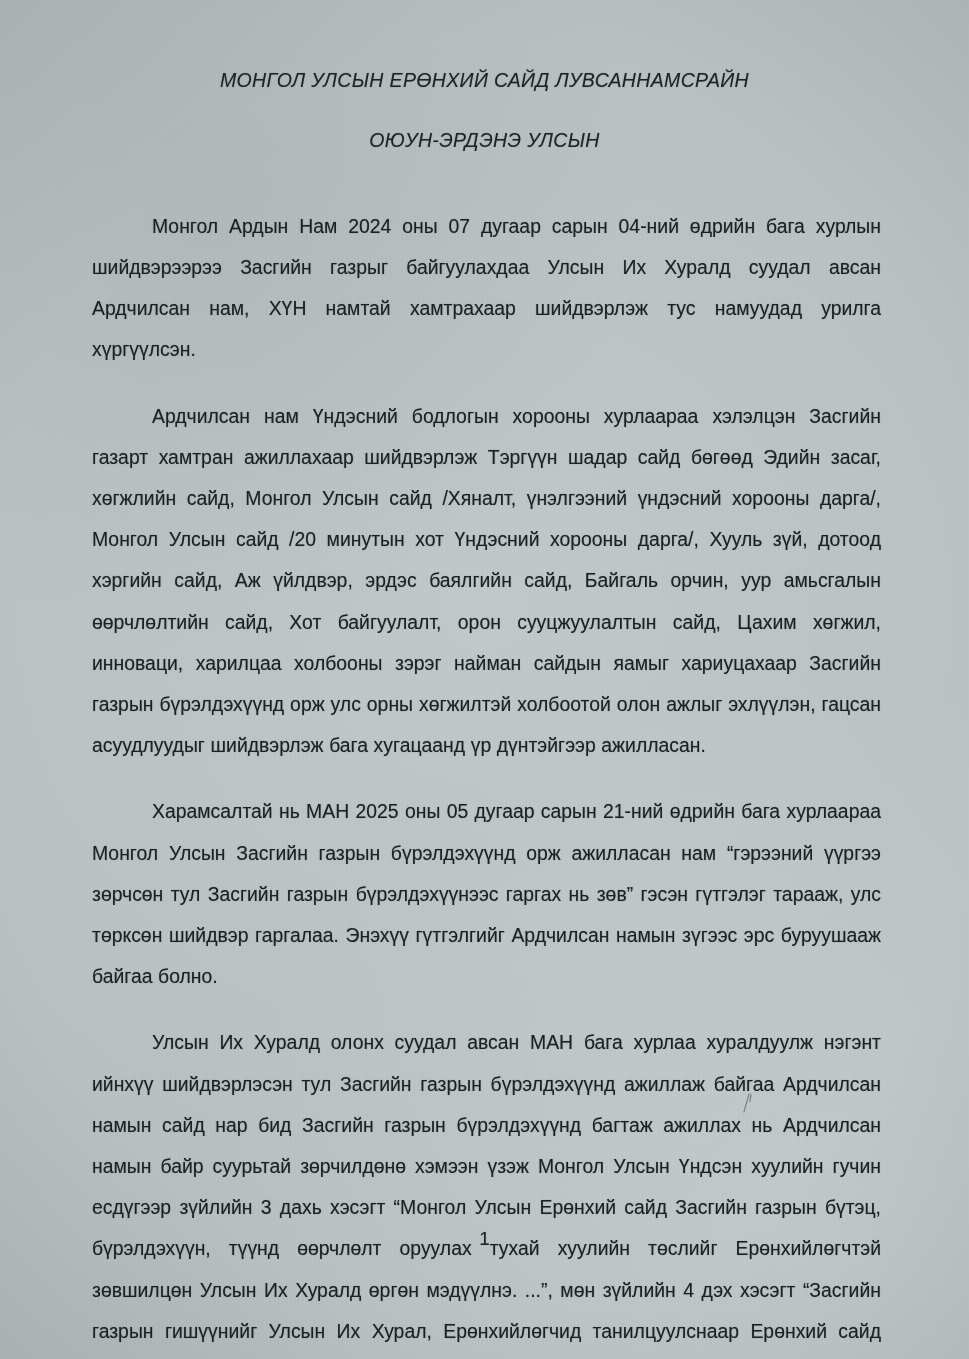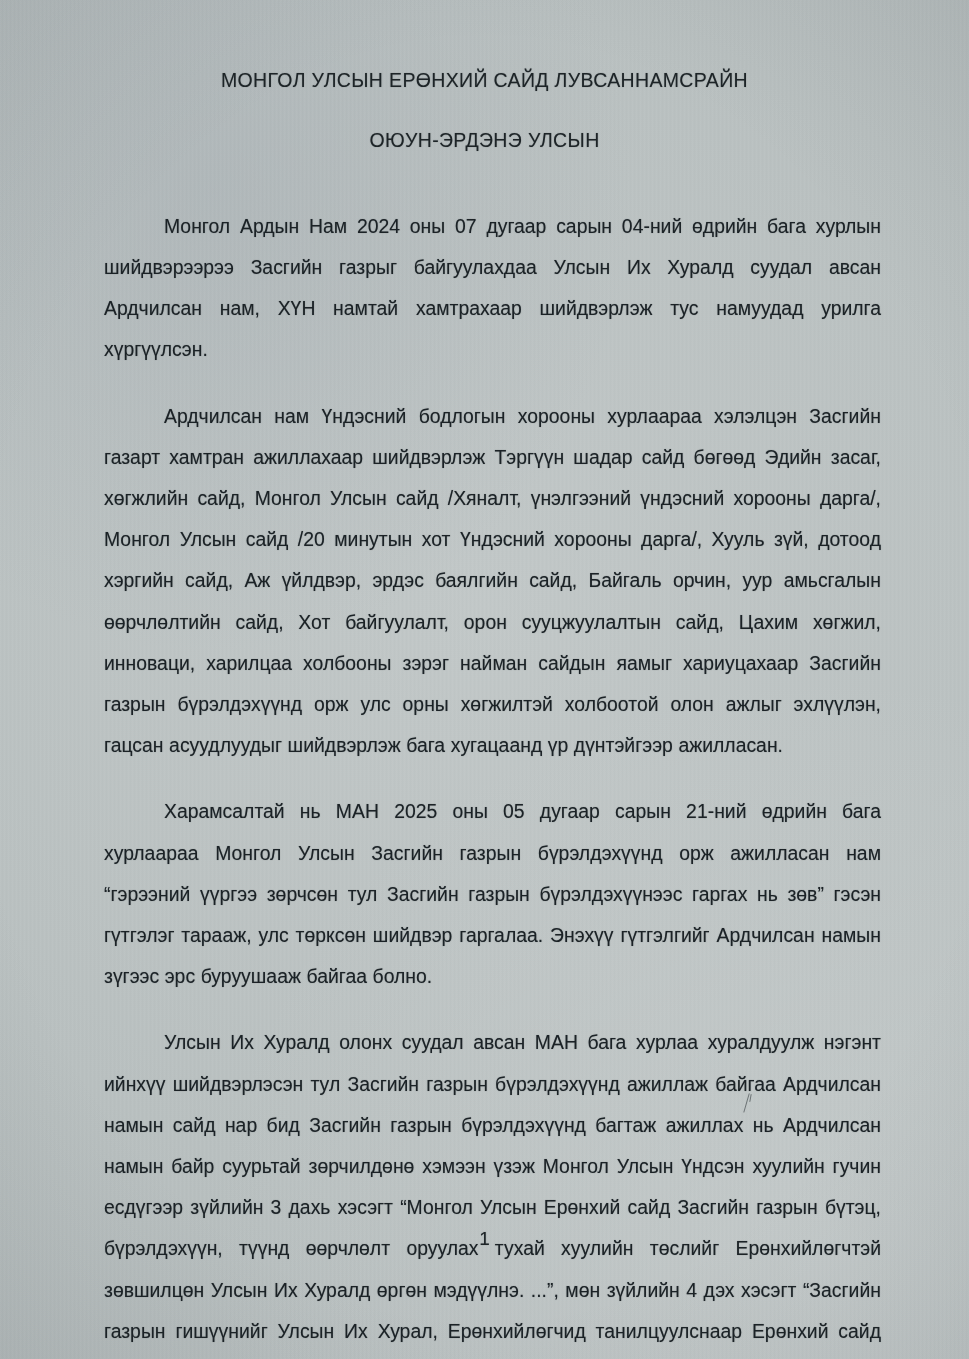--- a/index.html
+++ b/index.html
@@ -58,31 +58,32 @@
   .heading-block {
     padding-top: 68px;
     text-align: center;
   }
   .heading-line {
     font-size: 19.5px;
     letter-spacing: 0.35px;
     color: #1d2427;
     line-height: 1.3;
     text-shadow: 0 0 1.1px rgba(30,38,42,0.40);
+    font-style: italic;
   }
   .heading-line.second {
     margin-top: 35px;
   }
 
   .body-block {
     margin-top: 52px;
   }
 
   p.para {
-    margin: 0 0 25px 16px;
+    margin: 0 0 25px 4px;
     font-size: 19.4px;
     line-height: 41.2px;
     color: #1b2226;
     text-align: justify;
     text-justify: inter-word;
     text-indent: 60px;
     text-shadow: 0 0 1.05px rgba(27,34,38,0.42);
     word-spacing: 0.2px;
   }
   p.para:last-child { margin-bottom: 0; }

